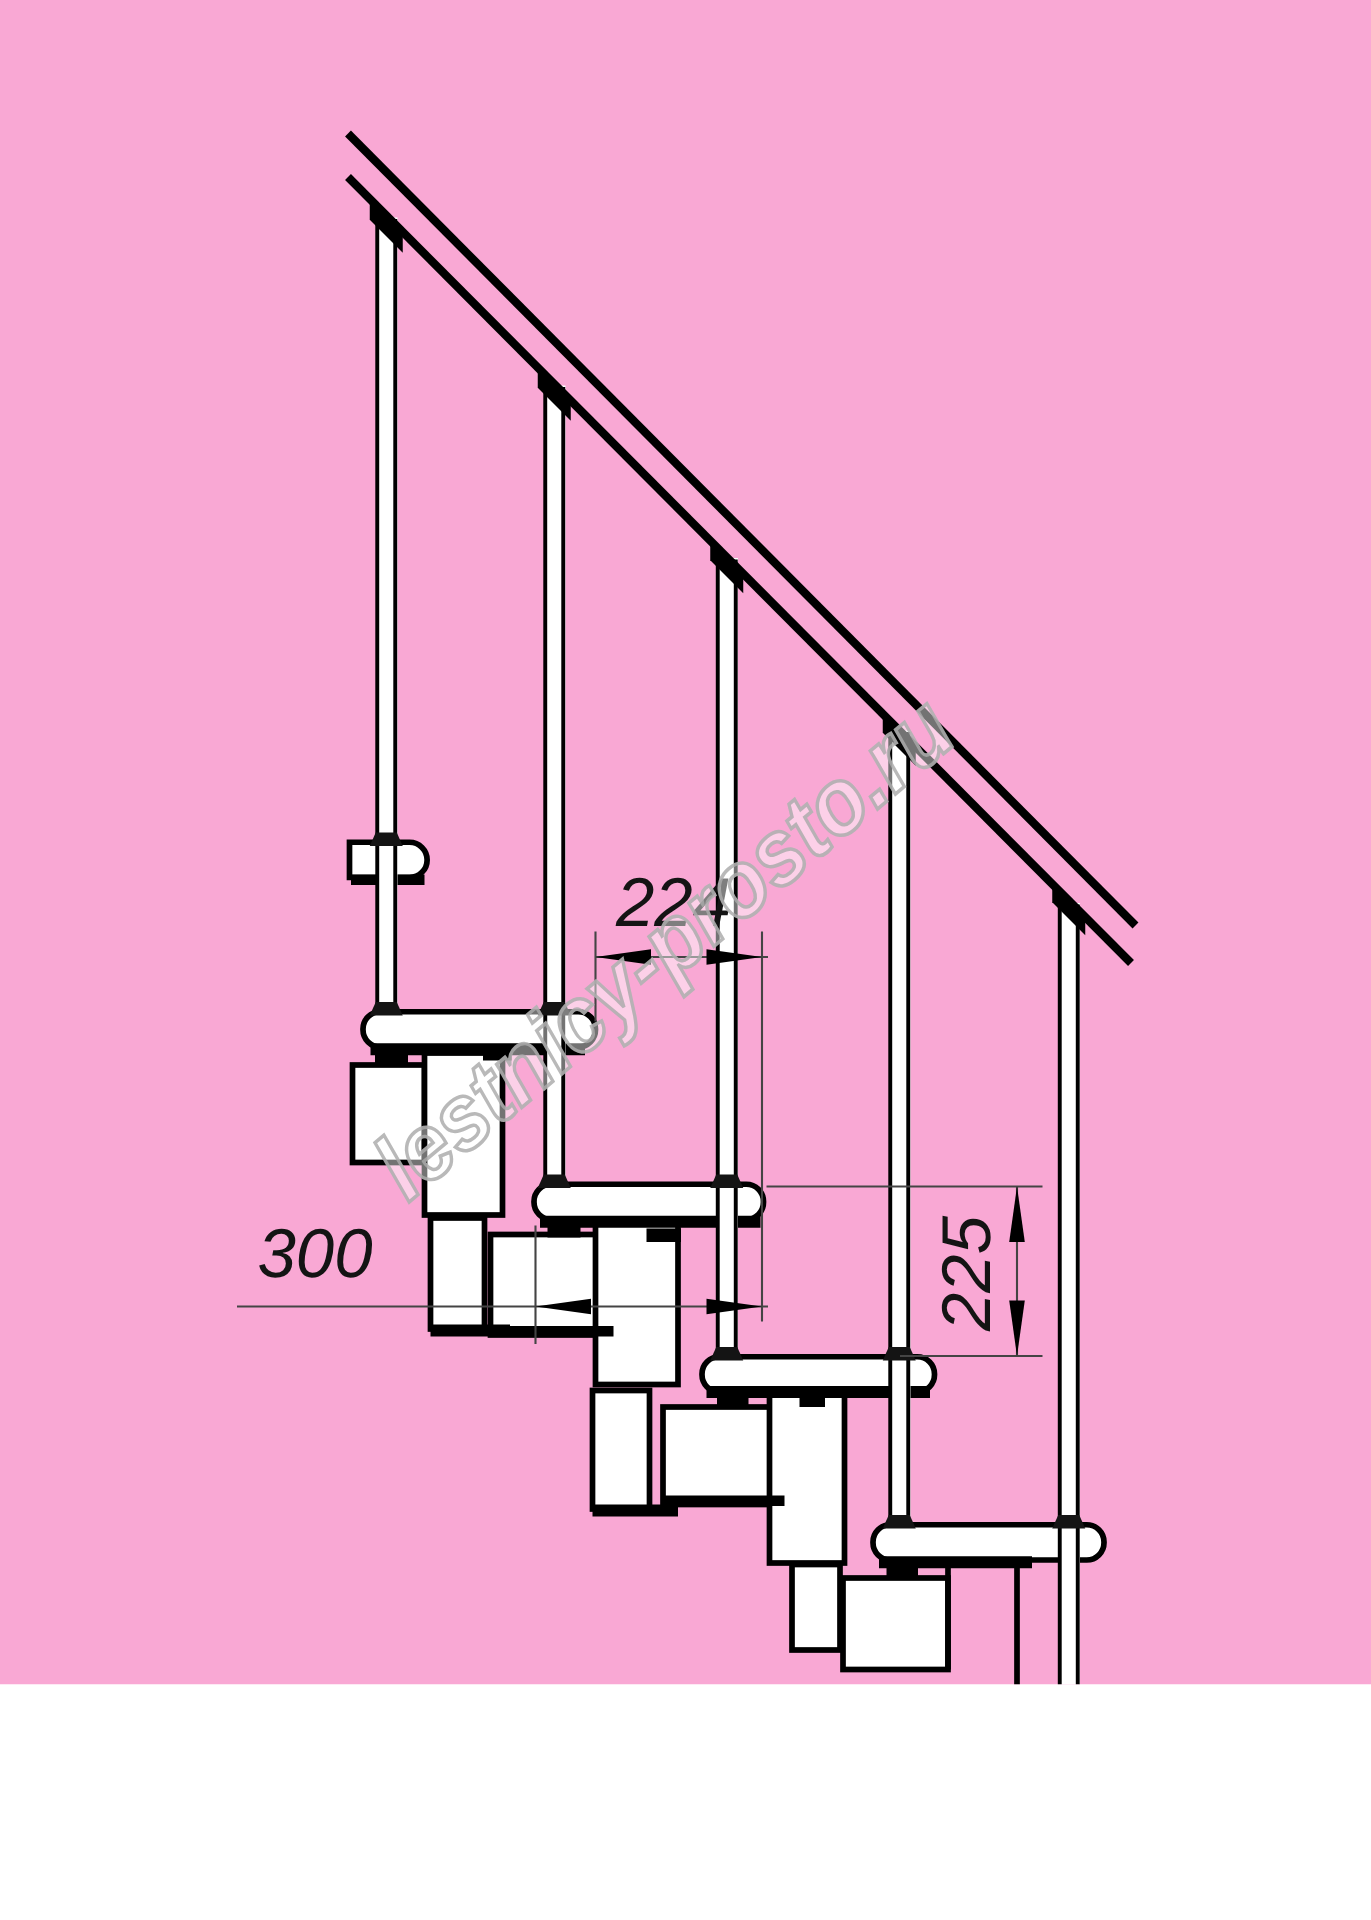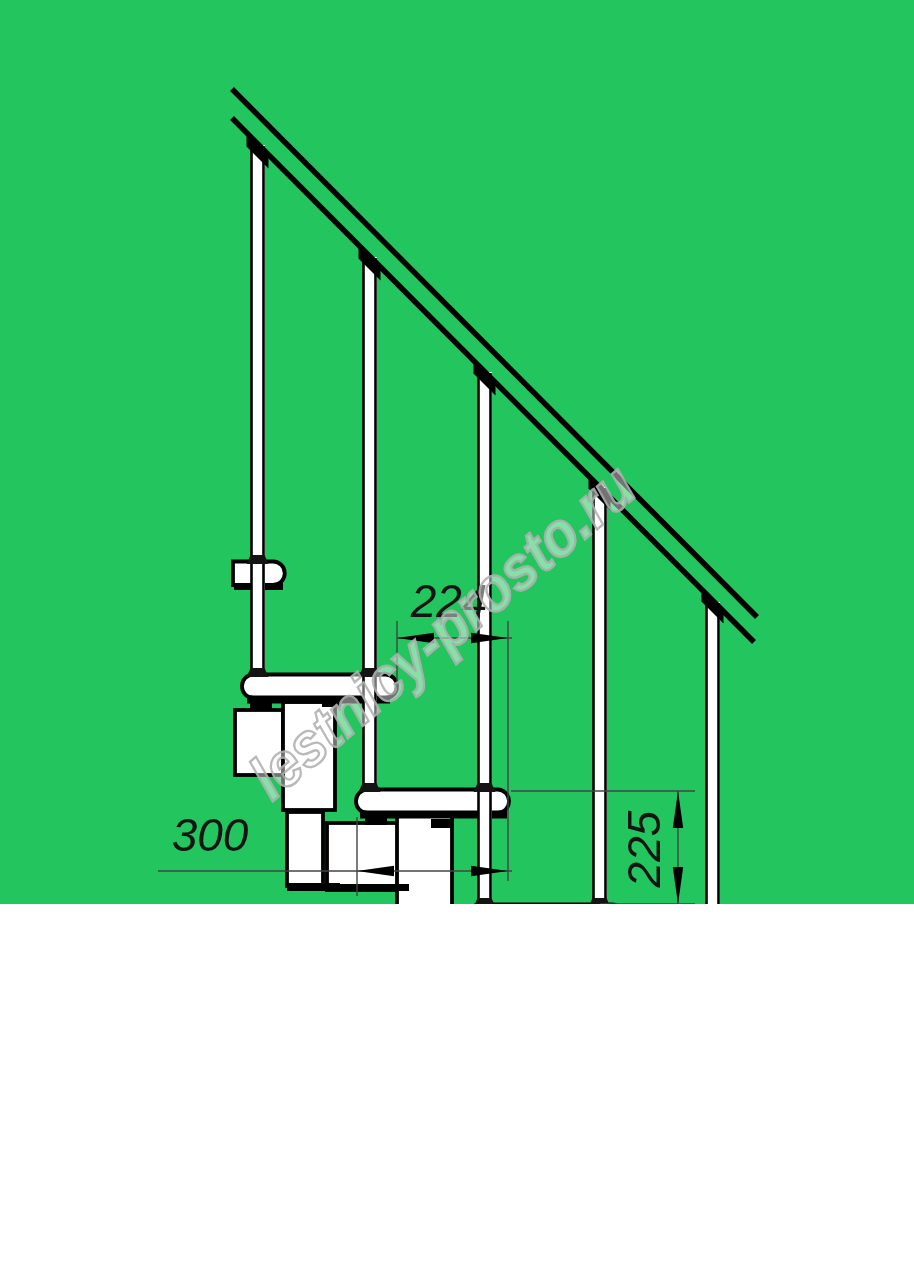--- a/index.html
+++ b/index.html
@@ -1,17 +1,17 @@
 <!DOCTYPE html>
 <html><head>
 <meta charset="utf-8">
 <style>
   html,body{margin:0;padding:0;background:#ffffff;}
   body{font-family:"Liberation Sans",sans-serif;}
-  .canvas{position:relative;width:914px;height:904px;background:#22c55e;overflow:hidden;}
+  .canvas{position:relative;width:914px;height:1123px;background:#f9a8d4;overflow:hidden;}
   svg{display:block;}
   .dim-text{font-family:"Liberation Sans",sans-serif;font-style:italic;font-size:46px;fill:#141414;}
   .wm{font-family:"Liberation Sans",sans-serif;font-style:italic;font-weight:bold;}
 </style>
 </head>
 <body>
 
 <div class="canvas">
 <svg width="914" height="1280" viewBox="0 0 914 1280">
 

